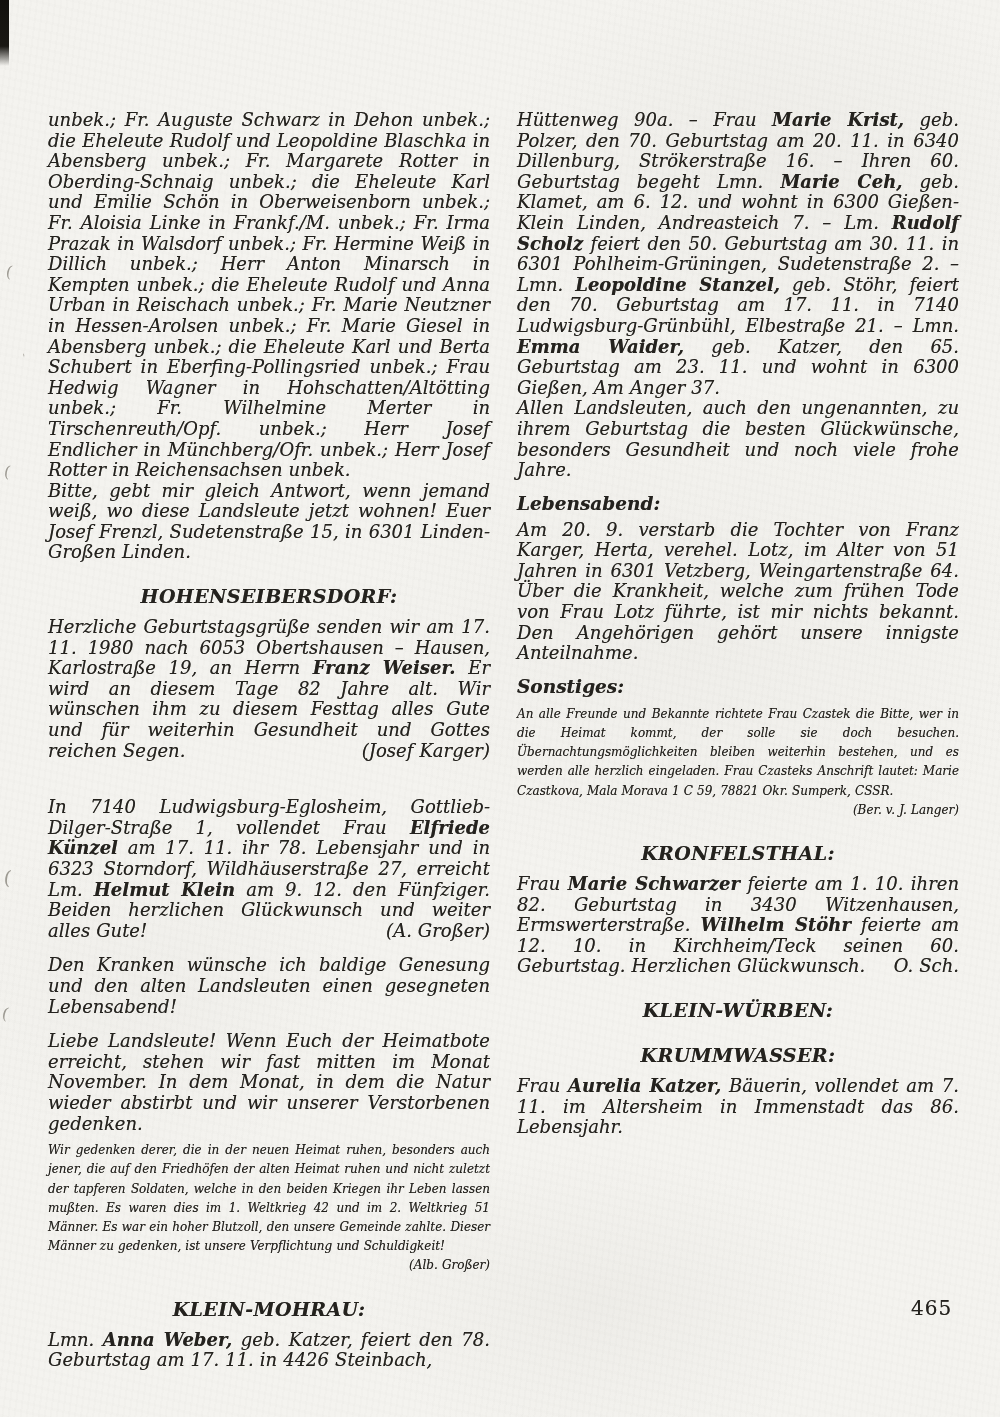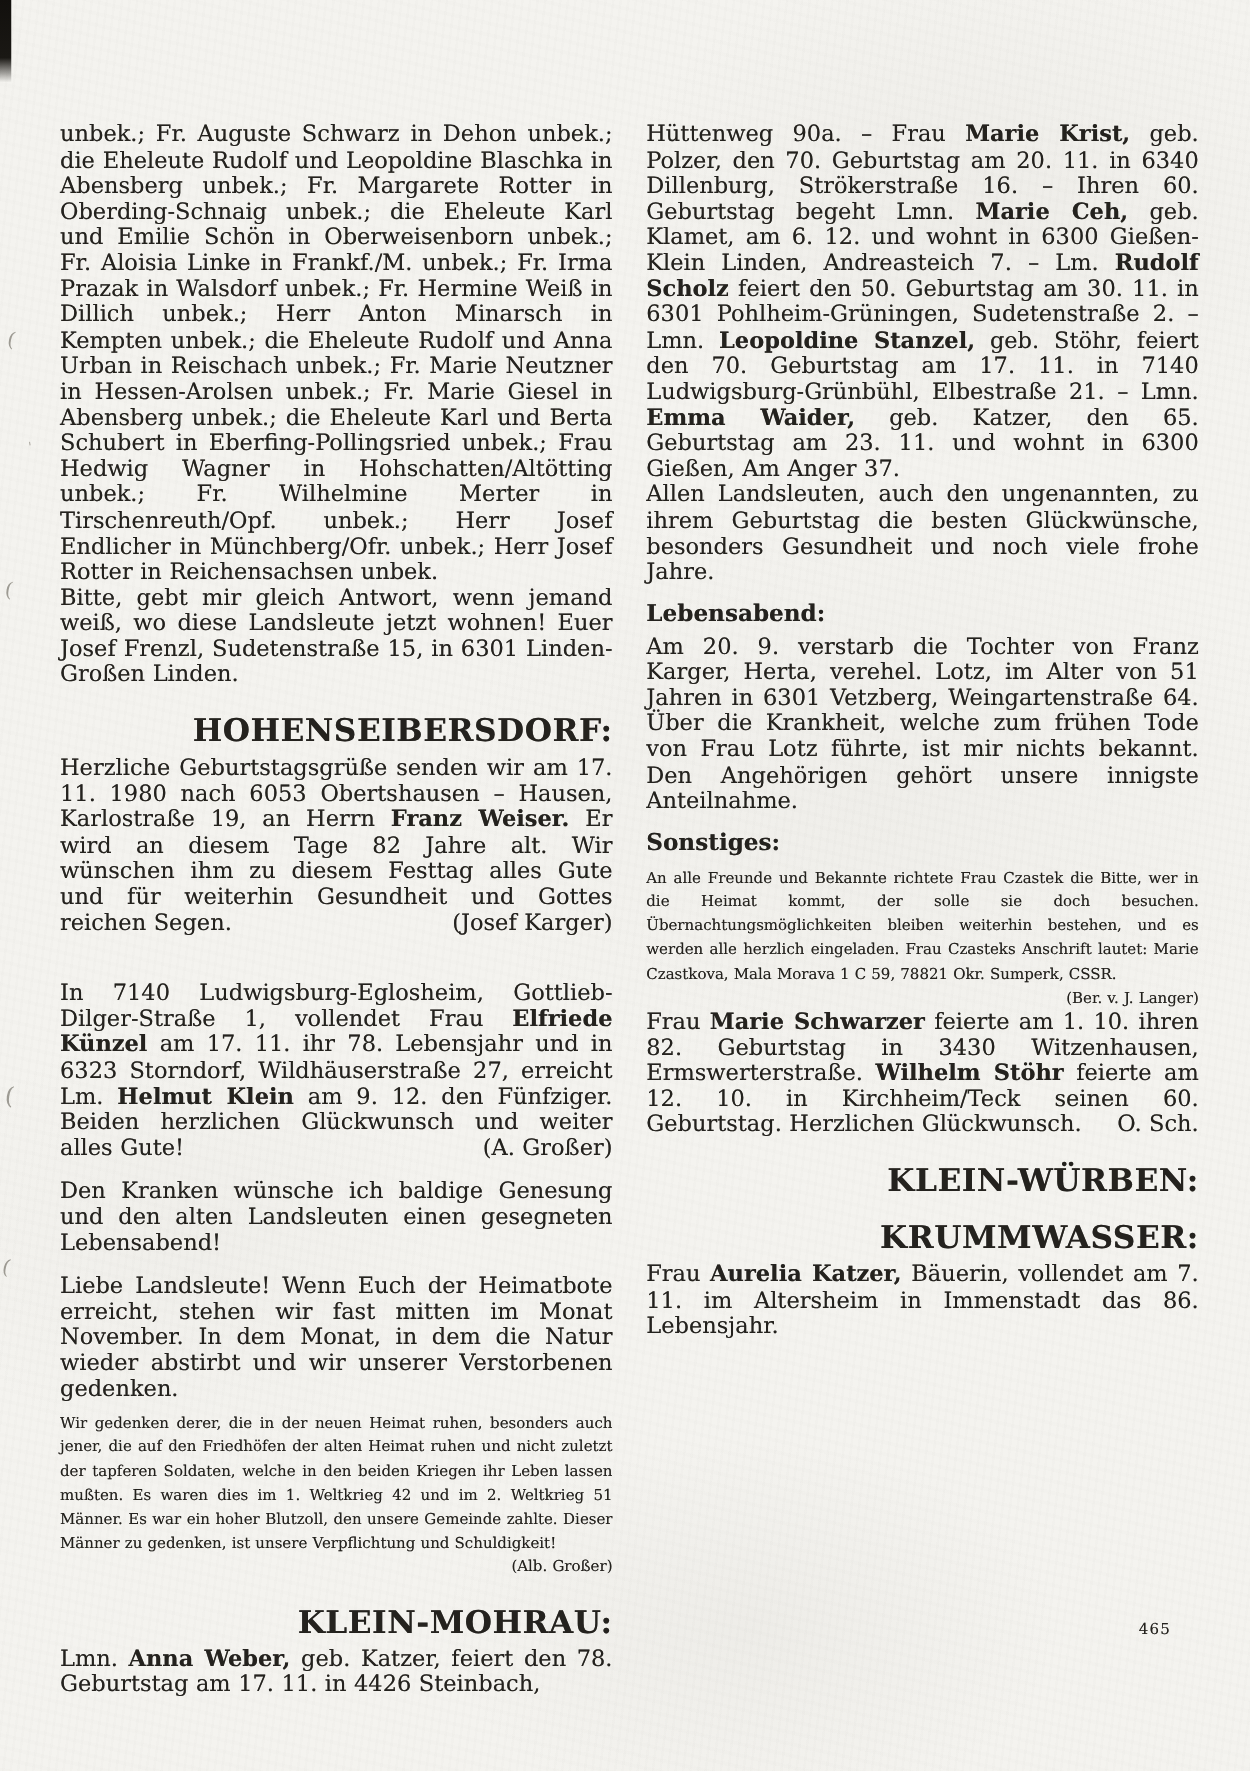--- a/index.html
+++ b/index.html
@@ -13,49 +13,50 @@
       radial-gradient(ellipse 500px 380px at 70% 45%, rgba(120,115,105,0.04), transparent 70%),
       radial-gradient(ellipse 300px 260px at 15% 70%, rgba(120,115,105,0.035), transparent 70%),
       radial-gradient(ellipse 360px 220px at 60% 92%, rgba(120,115,105,0.05), transparent 70%),
       repeating-linear-gradient(97deg, rgba(90,88,80,0.015) 0 2px, transparent 2px 6px),
       repeating-linear-gradient(13deg, rgba(90,88,80,0.012) 0 3px, transparent 3px 9px);
     font-family:"DejaVu Serif","Liberation Serif",serif;
     color:#24221e;
     overflow:hidden;
   }
   .col{
-    position:absolute;top:98px;width:442px;
+    position:absolute;top:110px;width:442px;
     font-size:18px;line-height:20.6px;
     text-align:justify;
     hyphens:auto;
     word-spacing:0.3px;
     text-shadow:0 0 0.5px rgba(35,33,29,0.55);
+    font-style:italic;
   }
   .col-left{left:48px;}
   .col-right{left:517px;}
   .col p{margin:0;}
   .col p::after{content:"";display:block;clear:both;height:0;}
   p.ps{font-size:12px;line-height:19.2px;}
   .h1{
-    font-weight:bold;font-size:25px;line-height:23px;
-    letter-spacing:0.4px;text-align:right;
+    font-weight:bold;font-size:19px;line-height:23px;
+    letter-spacing:0.4px;text-align:center;
     margin:22px 0 9px;
   }
   .h2{
     font-weight:bold;font-size:18.5px;line-height:22px;
     text-align:left;margin:12px 0 5px;
   }
   .gap-s{margin-top:7px !important;}
   .gap-m{margin-top:14px !important;}
   .gap-l{margin-top:36px !important;}
   .sig{float:right;padding-left:12px;}
   b{font-weight:bold;}
   .page-number{
     position:absolute;top:1296px;left:911px;
-    font-size:12px;letter-spacing:1px;
+    font-size:20px;letter-spacing:1px;
     text-shadow:0 0 0.5px rgba(35,33,29,0.5);
   }
   .edge-strip{
     position:absolute;left:0;top:0;width:9px;height:66px;
     background:linear-gradient(180deg,#12100d 0%,#1a1814 70%,rgba(26,24,20,0) 100%);
   }
   .mark{
     position:absolute;color:#8f8c84;opacity:0.85;
     font-size:16px;line-height:16px;
   }
@@ -88,20 +89,21 @@
       <div class="h1">KLEIN-MOHRAU:</div>
       <p class="p"><span>Lmn. </span><b>Anna Weber,</b><span> geb. Katzer, feiert den 78. Geburtstag am 17. 11. in 4426 Steinbach,</span></p>
     </div>
   <div class="col col-right">
       <p class="p"><span>Hüttenweg 90a. – Frau </span><b>Marie Krist,</b><span> geb. Polzer, den 70. Geburtstag am 20. 11. in 6340 Dillenburg, Strökerstraße 16. – Ihren 60. Geburtstag begeht Lmn. </span><b>Marie Ceh,</b><span> geb. Klamet, am 6. 12. und wohnt in 6300 Gießen-Klein Linden, Andreasteich 7. – Lm. </span><b>Rudolf Scholz</b><span> feiert den 50. Geburtstag am 30. 11. in 6301 Pohlheim-Grüningen, Sudetenstraße 2. – Lmn. </span><b>Leopoldine Stanzel,</b><span> geb. Stöhr, feiert den 70. Geburtstag am 17. 11. in 7140 Ludwigsburg-Grünbühl, Elbestraße 21. – Lmn. </span><b>Emma Waider,</b><span> geb. Katzer, den 65. Geburtstag am 23. 11. und wohnt in 6300 Gießen, Am Anger 37.</span></p>
       <p class="p"><span>Allen Landsleuten, auch den ungenannten, zu ihrem Geburtstag die besten Glückwünsche, besonders Gesundheit und noch viele frohe Jahre.</span></p>
       <div class="h2">Lebensabend:</div>
       <p class="p"><span>Am 20. 9. verstarb die Tochter von Franz Karger, Herta, verehel. Lotz, im Alter von 51 Jahren in 6301 Vetzberg, Weingartenstraße 64. Über die Krankheit, welche zum frühen Tode von Frau Lotz führte, ist mir nichts bekannt. Den Angehörigen gehört unsere innigste Anteilnahme.</span></p>
       <div class="h2">Sonstiges:</div>
       <p class="ps gap-s"><span>An alle Freunde und Bekannte richtete Frau Czastek die Bitte, wer in die Heimat kommt, der solle sie doch besuchen. Übernachtungsmöglichkeiten bleiben weiterhin bestehen, und es werden alle herzlich eingeladen. Frau Czasteks Anschrift lautet: Marie Czastkova, Mala Morava 1 C 59, 78821 Okr. Sumperk, CSSR.</span><span class="sig">(Ber. v. J. Langer)</span></p>
+      <div class="h1">KRONFELSTHAL:</div>
       <p class="p"><span>Frau </span><b>Marie Schwarzer</b><span> feierte am 1. 10. ihren 82. Geburtstag in 3430 Witzenhausen, Ermswerterstraße. </span><b>Wilhelm Stöhr</b><span> feierte am 12. 10. in Kirchheim/Teck seinen 60. Geburtstag. Herzlichen Glückwunsch.</span><span class="sig">O. Sch.</span></p>
       <div class="h1">KLEIN-WÜRBEN:</div>
       <div class="h1">KRUMMWASSER:</div>
       <p class="p"><span>Frau </span><b>Aurelia Katzer,</b><span> Bäuerin, vollendet am 7. 11. im Altersheim in Immenstadt das 86. Lebensjahr.</span></p>
     </div>
 
   <div class="page-number">465</div>
 </div>
 
 </body></html>

